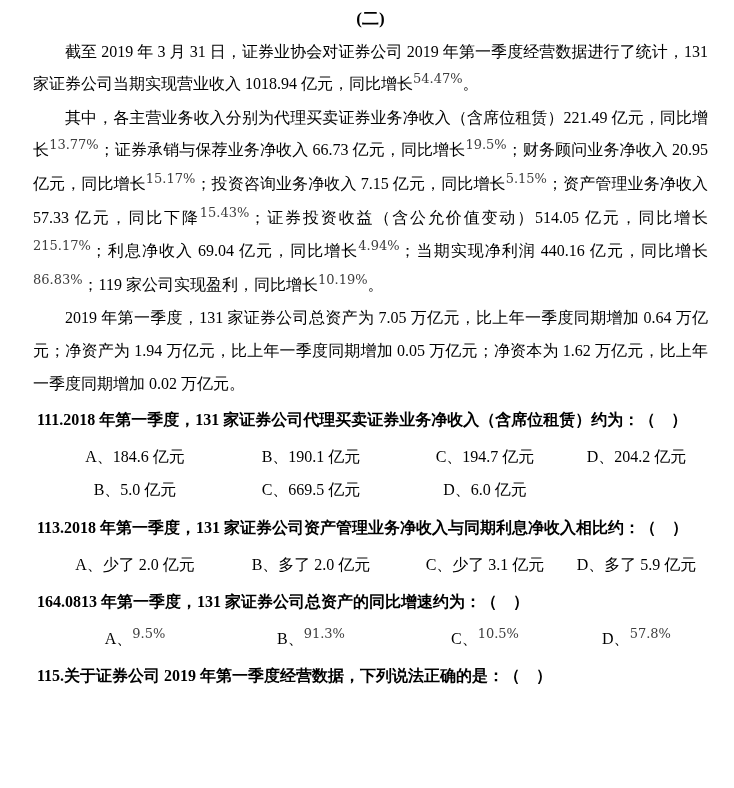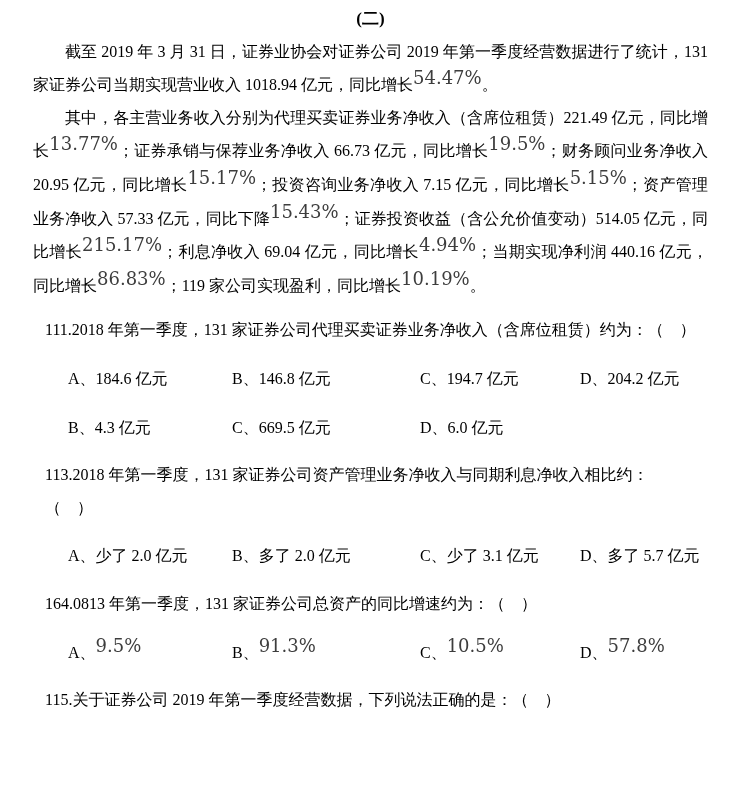--- a/index.html
+++ b/index.html
@@ -22,70 +22,72 @@
     font-size: 17px;
     margin: 0;
   }
   .para {
     margin: 0;
     text-indent: 2em;
     text-align: justify;
   }
   .pct {
     font-family: "DejaVu Serif", serif;
-    font-size: 18px;
+    font-size: 13px;
     color: #3d3d3d;
     position: relative;
     top: -6px;
   }
-  .q-stem { margin: 12px; }
+  .q-stem { margin: 4px; font-weight: bold; }
   .q-options {
     display: grid;
     grid-template-columns: 164px 188px 160px 1fr;
     padding-left: 20px;
-    margin: 15px;
+    margin: 0;
+    text-align: center;
   }
   .q-block-last { margin-top: 4px; }
   .opt { white-space: nowrap; }
 </style>
 </head>
 <body>
 
 <div class="page">
 
   <p class="title">(二)</p>
 
   <p class="para"><span>截至 2019 年 3 月 31 日，证券业协会对证券公司 2019 年第一季度经营数据进行了统计，131 家证券公司当期实现营业收入 1018.94 亿元，同比增长</span><span class="pct">54.47%</span><span>。</span></p>
   <p class="para"><span>其中，各主营业务收入分别为代理买卖证券业务净收入（含席位租赁）221.49 亿元，同比增长</span><span class="pct">13.77%</span><span>；证券承销与保荐业务净收入 66.73 亿元，同比增长</span><span class="pct">19.5%</span><span>；财务顾问业务净收入 20.95 亿元，同比增长</span><span class="pct">15.17%</span><span>；投资咨询业务净收入 7.15 亿元，同比增长</span><span class="pct">5.15%</span><span>；资产管理业务净收入 57.33 亿元，同比下降</span><span class="pct">15.43%</span><span>；证券投资收益（含公允价值变动）514.05 亿元，同比增长</span><span class="pct">215.17%</span><span>；利息净收入 69.04 亿元，同比增长</span><span class="pct">4.94%</span><span>；当期实现净利润 440.16 亿元，同比增长</span><span class="pct">86.83%</span><span>；119 家公司实现盈利，同比增长</span><span class="pct">10.19%</span><span>。</span></p>
+  <p class="para"><span>2019 年第一季度，131 家证券公司总资产为 7.05 万亿元，比上年一季度同期增加 0.64 万亿元；净资产为 1.94 万亿元，比上年一季度同期增加 0.05 万亿元；净资本为 1.62 万亿元，比上年一季度同期增加 0.02 万亿元。</span></p>
 
   <div>
     <p class="q-stem">111.2018 年第一季度，131 家证券公司代理买卖证券业务净收入（含席位租赁）约为：（　）</p>
     <div class="q-options">
       <span class="opt"><span>A、184.6 亿元</span><span class="pct"></span></span>
-      <span class="opt"><span>B、146.8 亿元</span><span class="pct"></span></span>
+      <span class="opt"><span>B、190.1 亿元</span><span class="pct"></span></span>
       <span class="opt"><span>C、194.7 亿元</span><span class="pct"></span></span>
       <span class="opt"><span>D、204.2 亿元</span><span class="pct"></span></span>
     </div>
   </div>
 
   <div>
     <div class="q-options">
-      <span class="opt"><span>B、4.3 亿元</span><span class="pct"></span></span>
+      <span class="opt"><span>B、5.0 亿元</span><span class="pct"></span></span>
       <span class="opt"><span>C、669.5 亿元</span><span class="pct"></span></span>
       <span class="opt"><span>D、6.0 亿元</span><span class="pct"></span></span>
     </div>
   </div>
 
   <div>
     <p class="q-stem">113.2018 年第一季度，131 家证券公司资产管理业务净收入与同期利息净收入相比约：（　）</p>
     <div class="q-options">
       <span class="opt"><span>A、少了 2.0 亿元</span><span class="pct"></span></span>
       <span class="opt"><span>B、多了 2.0 亿元</span><span class="pct"></span></span>
       <span class="opt"><span>C、少了 3.1 亿元</span><span class="pct"></span></span>
-      <span class="opt"><span>D、多了 5.7 亿元</span><span class="pct"></span></span>
+      <span class="opt"><span>D、多了 5.9 亿元</span><span class="pct"></span></span>
     </div>
   </div>
 
   <div>
     <p class="q-stem">164.0813 年第一季度，131 家证券公司总资产的同比增速约为：（　）</p>
     <div class="q-options">
       <span class="opt"><span>A、</span><span class="pct">9.5%</span></span>
       <span class="opt"><span>B、</span><span class="pct">91.3%</span></span>
       <span class="opt"><span>C、</span><span class="pct">10.5%</span></span>
       <span class="opt"><span>D、</span><span class="pct">57.8%</span></span>

